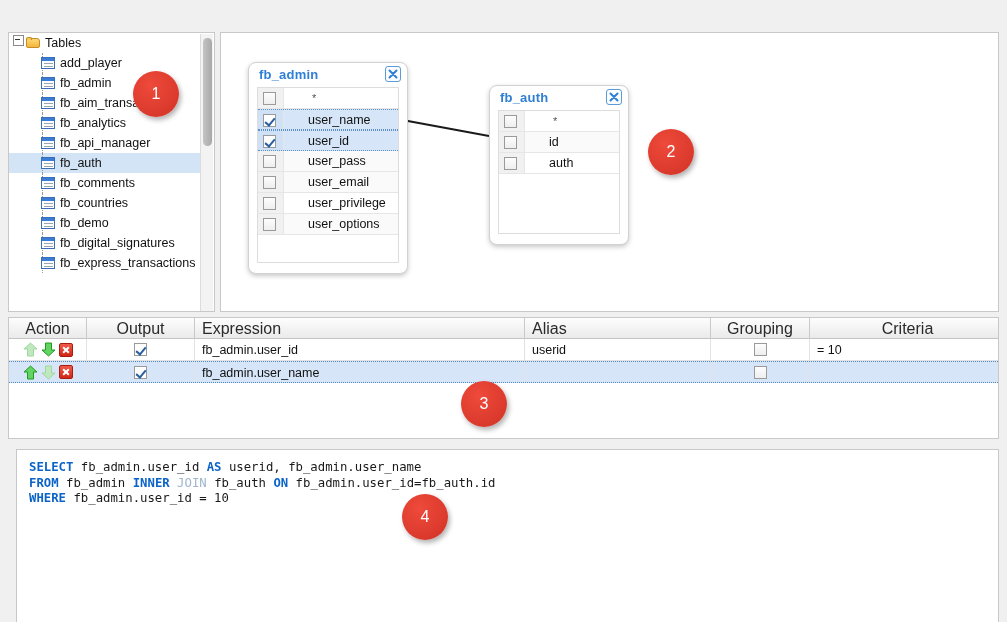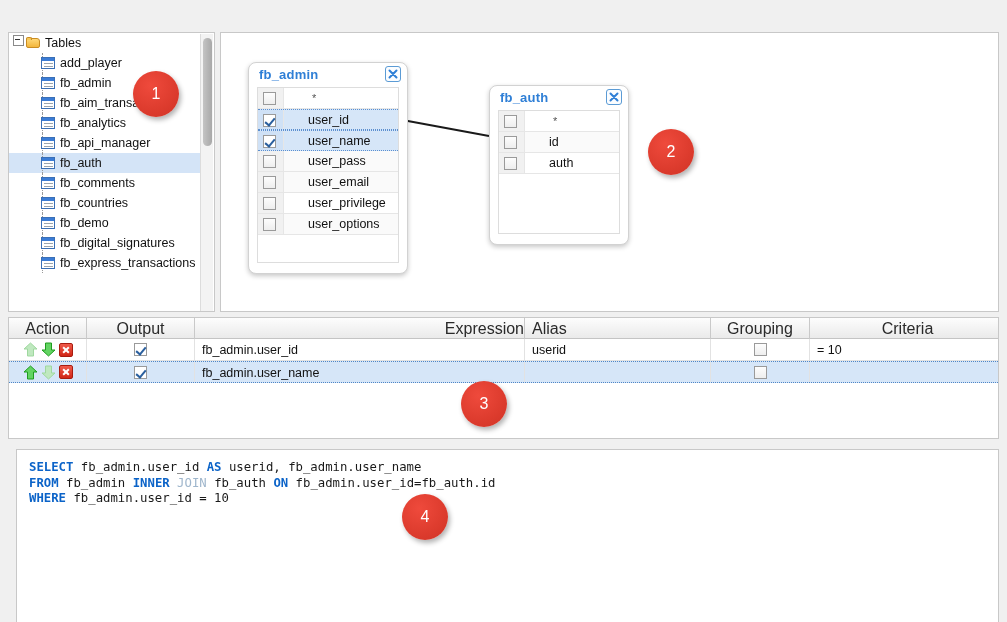--- a/index.html
+++ b/index.html
@@ -258,27 +258,27 @@
             <div class="frow">
               <span class="fcell-chk">
                 <span class="cb"></span>
               </span>
               <span class="fname star">*</span>
             </div>
             <div class="frow chk focus">
               <span class="fcell-chk">
                 <span class="cb on"></span>
               </span>
+              <span class="fname">user_name</span>
+            </div>
+            <div class="frow chk focus">
+              <span class="fcell-chk">
+                <span class="cb on"></span>
+              </span>
               <span class="fname">user_id</span>
-            </div>
-            <div class="frow chk focus">
-              <span class="fcell-chk">
-                <span class="cb on"></span>
-              </span>
-              <span class="fname">user_name</span>
             </div>
             <div class="frow alt">
               <span class="fcell-chk">
                 <span class="cb"></span>
               </span>
               <span class="fname">user_pass</span>
             </div>
             <div class="frow alt">
               <span class="fcell-chk">
                 <span class="cb"></span>
@@ -333,21 +333,21 @@
           </div>
       </div>
 
     </div>
   </div>
 
   <div class="grid-panel">
     <div class="ghead" id="grid-head">
         <div class="gh ctr" style="width: 78px;">Action</div>
         <div class="gh ctr" style="width: 108px;">Output</div>
-        <div class="gh" style="width: 330px; text-align: right;">Expression</div>
+        <div class="gh" style="width: 330px;">Expression</div>
         <div class="gh" style="width: 186px;">Alias</div>
         <div class="gh ctr" style="width: 99px;">Grouping</div>
         <div class="gh" style="width: 188px; border-right: none; text-align: center;">Criteria</div>
       </div>
     <div id="grid-body">
         <div class="grow">
           <div class="gc ctr" style="width: 78px;">
             <div class="acts">
               <span class="arw"><svg width="15" height="15" viewBox="0 0 15 15">
                   <path d="M7.5 1 L14 7 L10.5 7 L10.5 14 L4.5 14 L4.5 7 L1 7 Z" fill="#bfe8bf" stroke="#9fd89f" stroke-width="1"></path>

